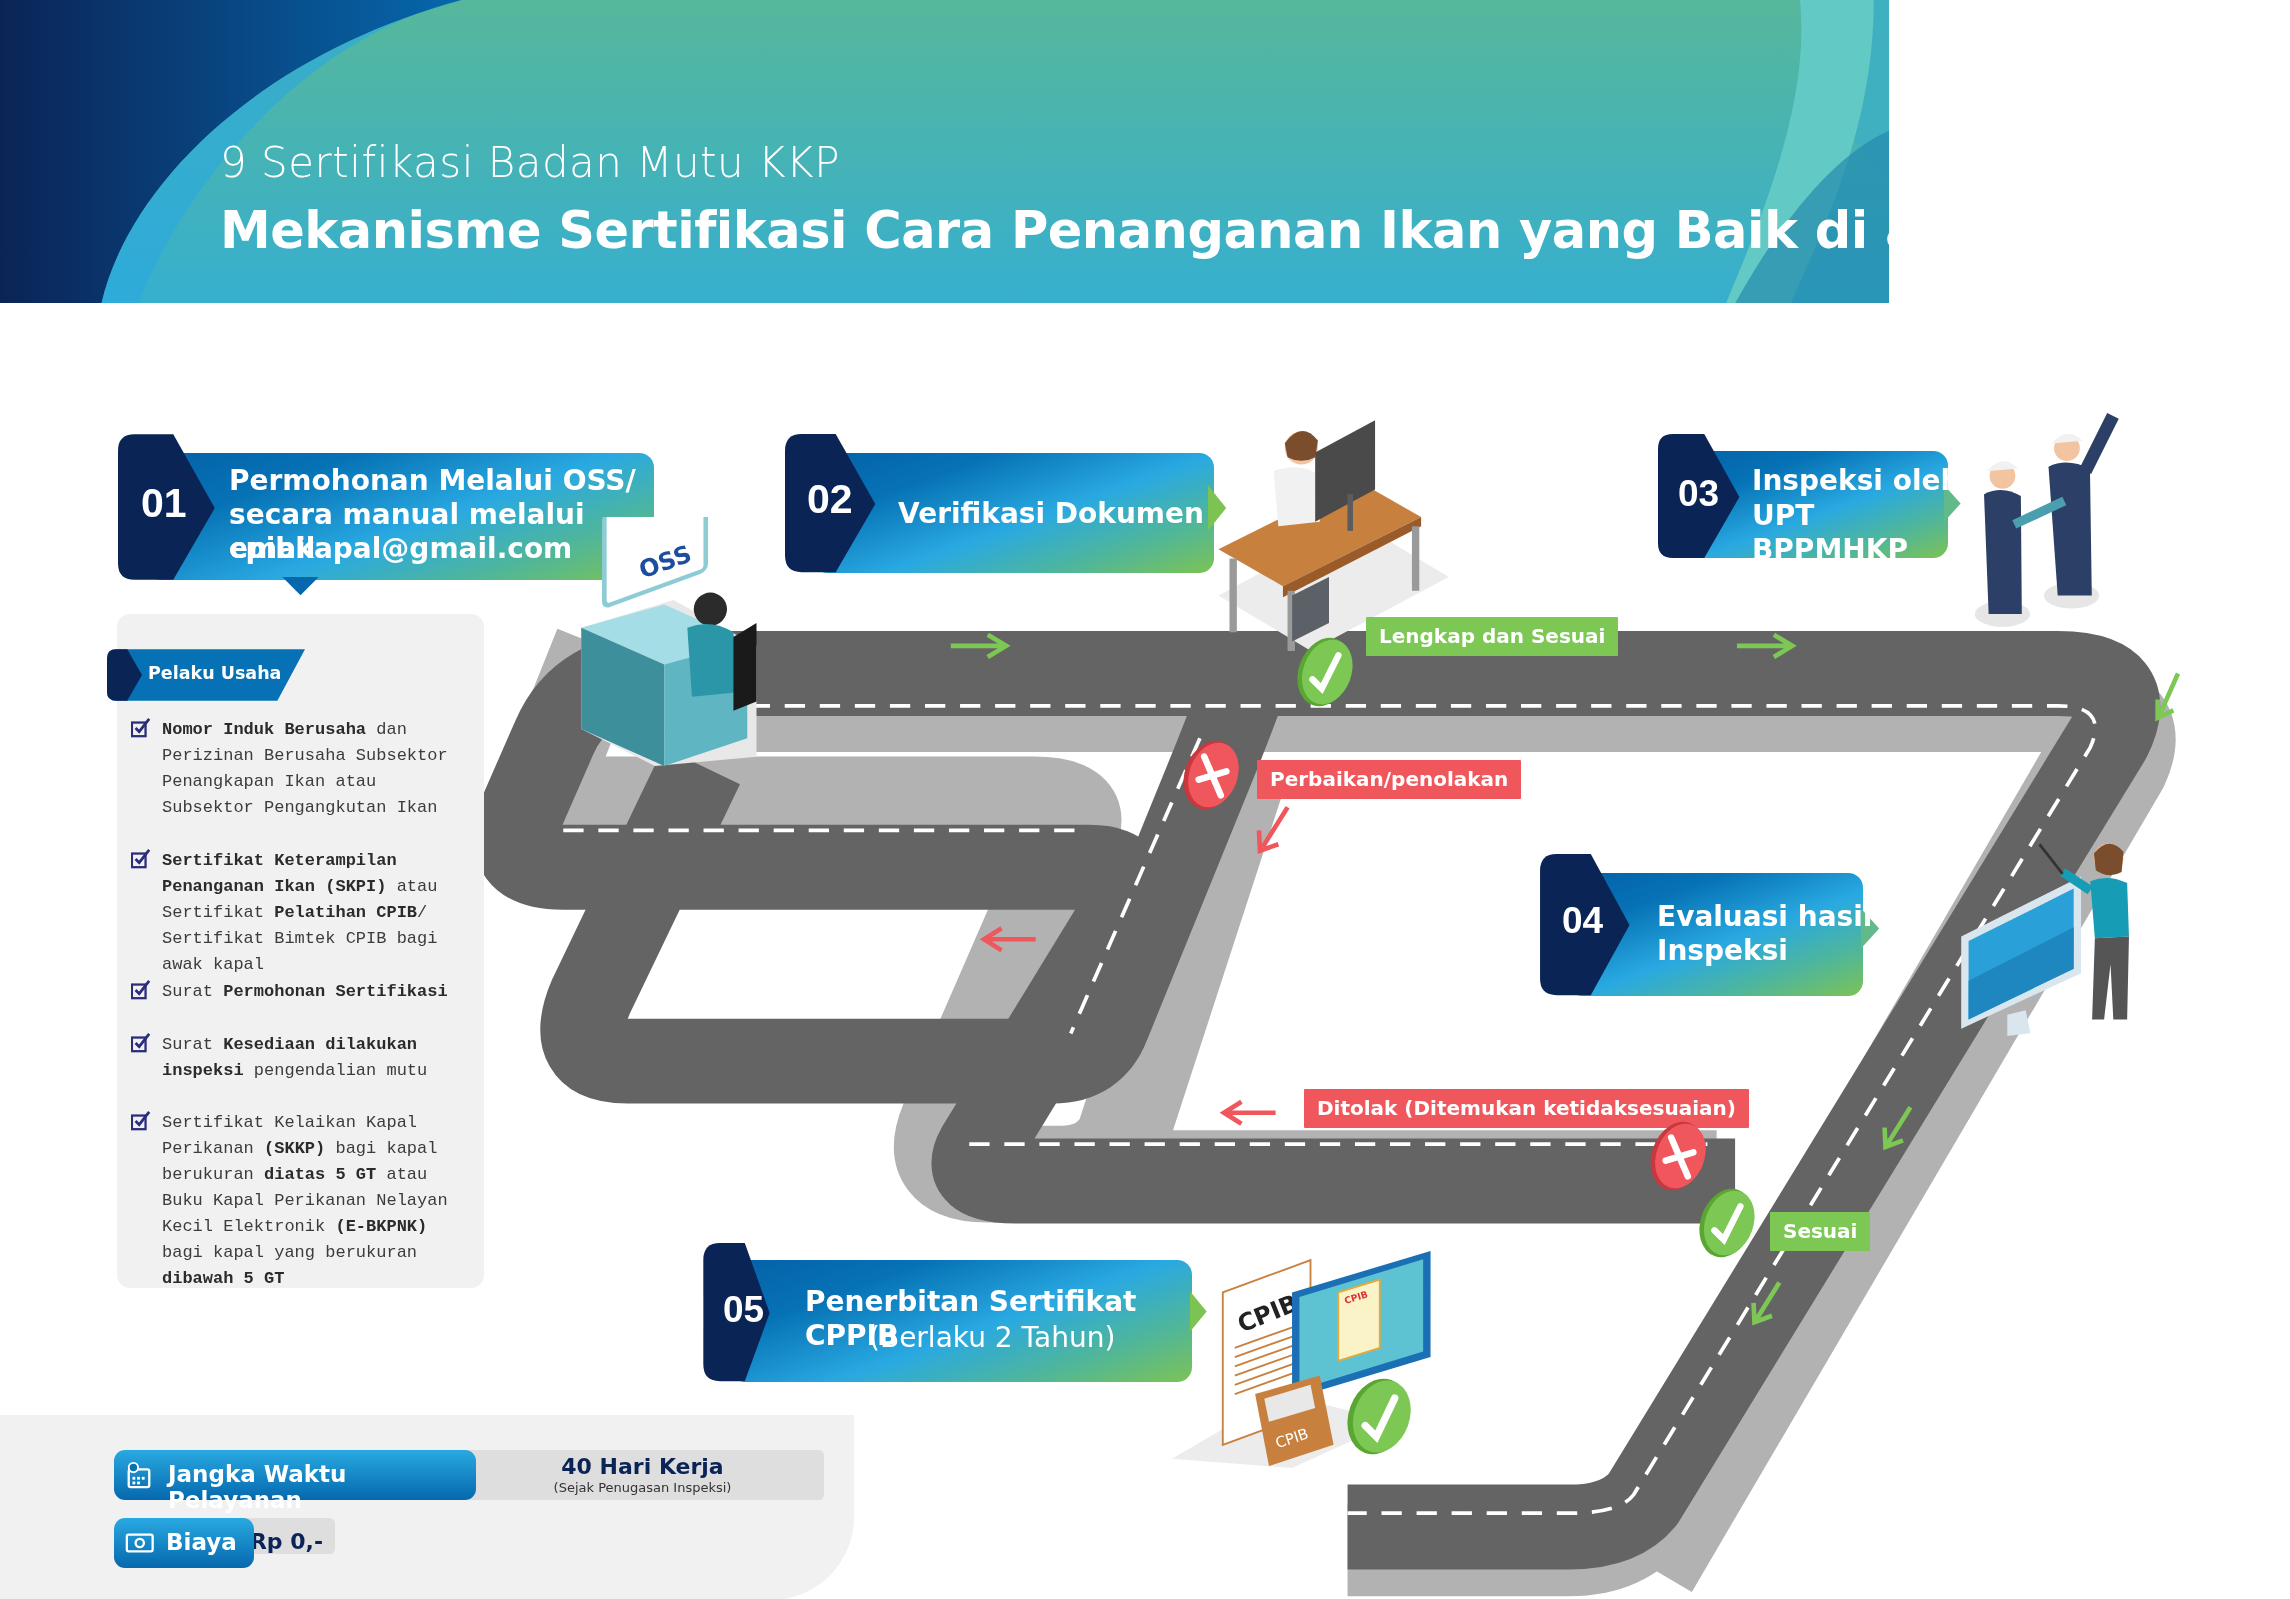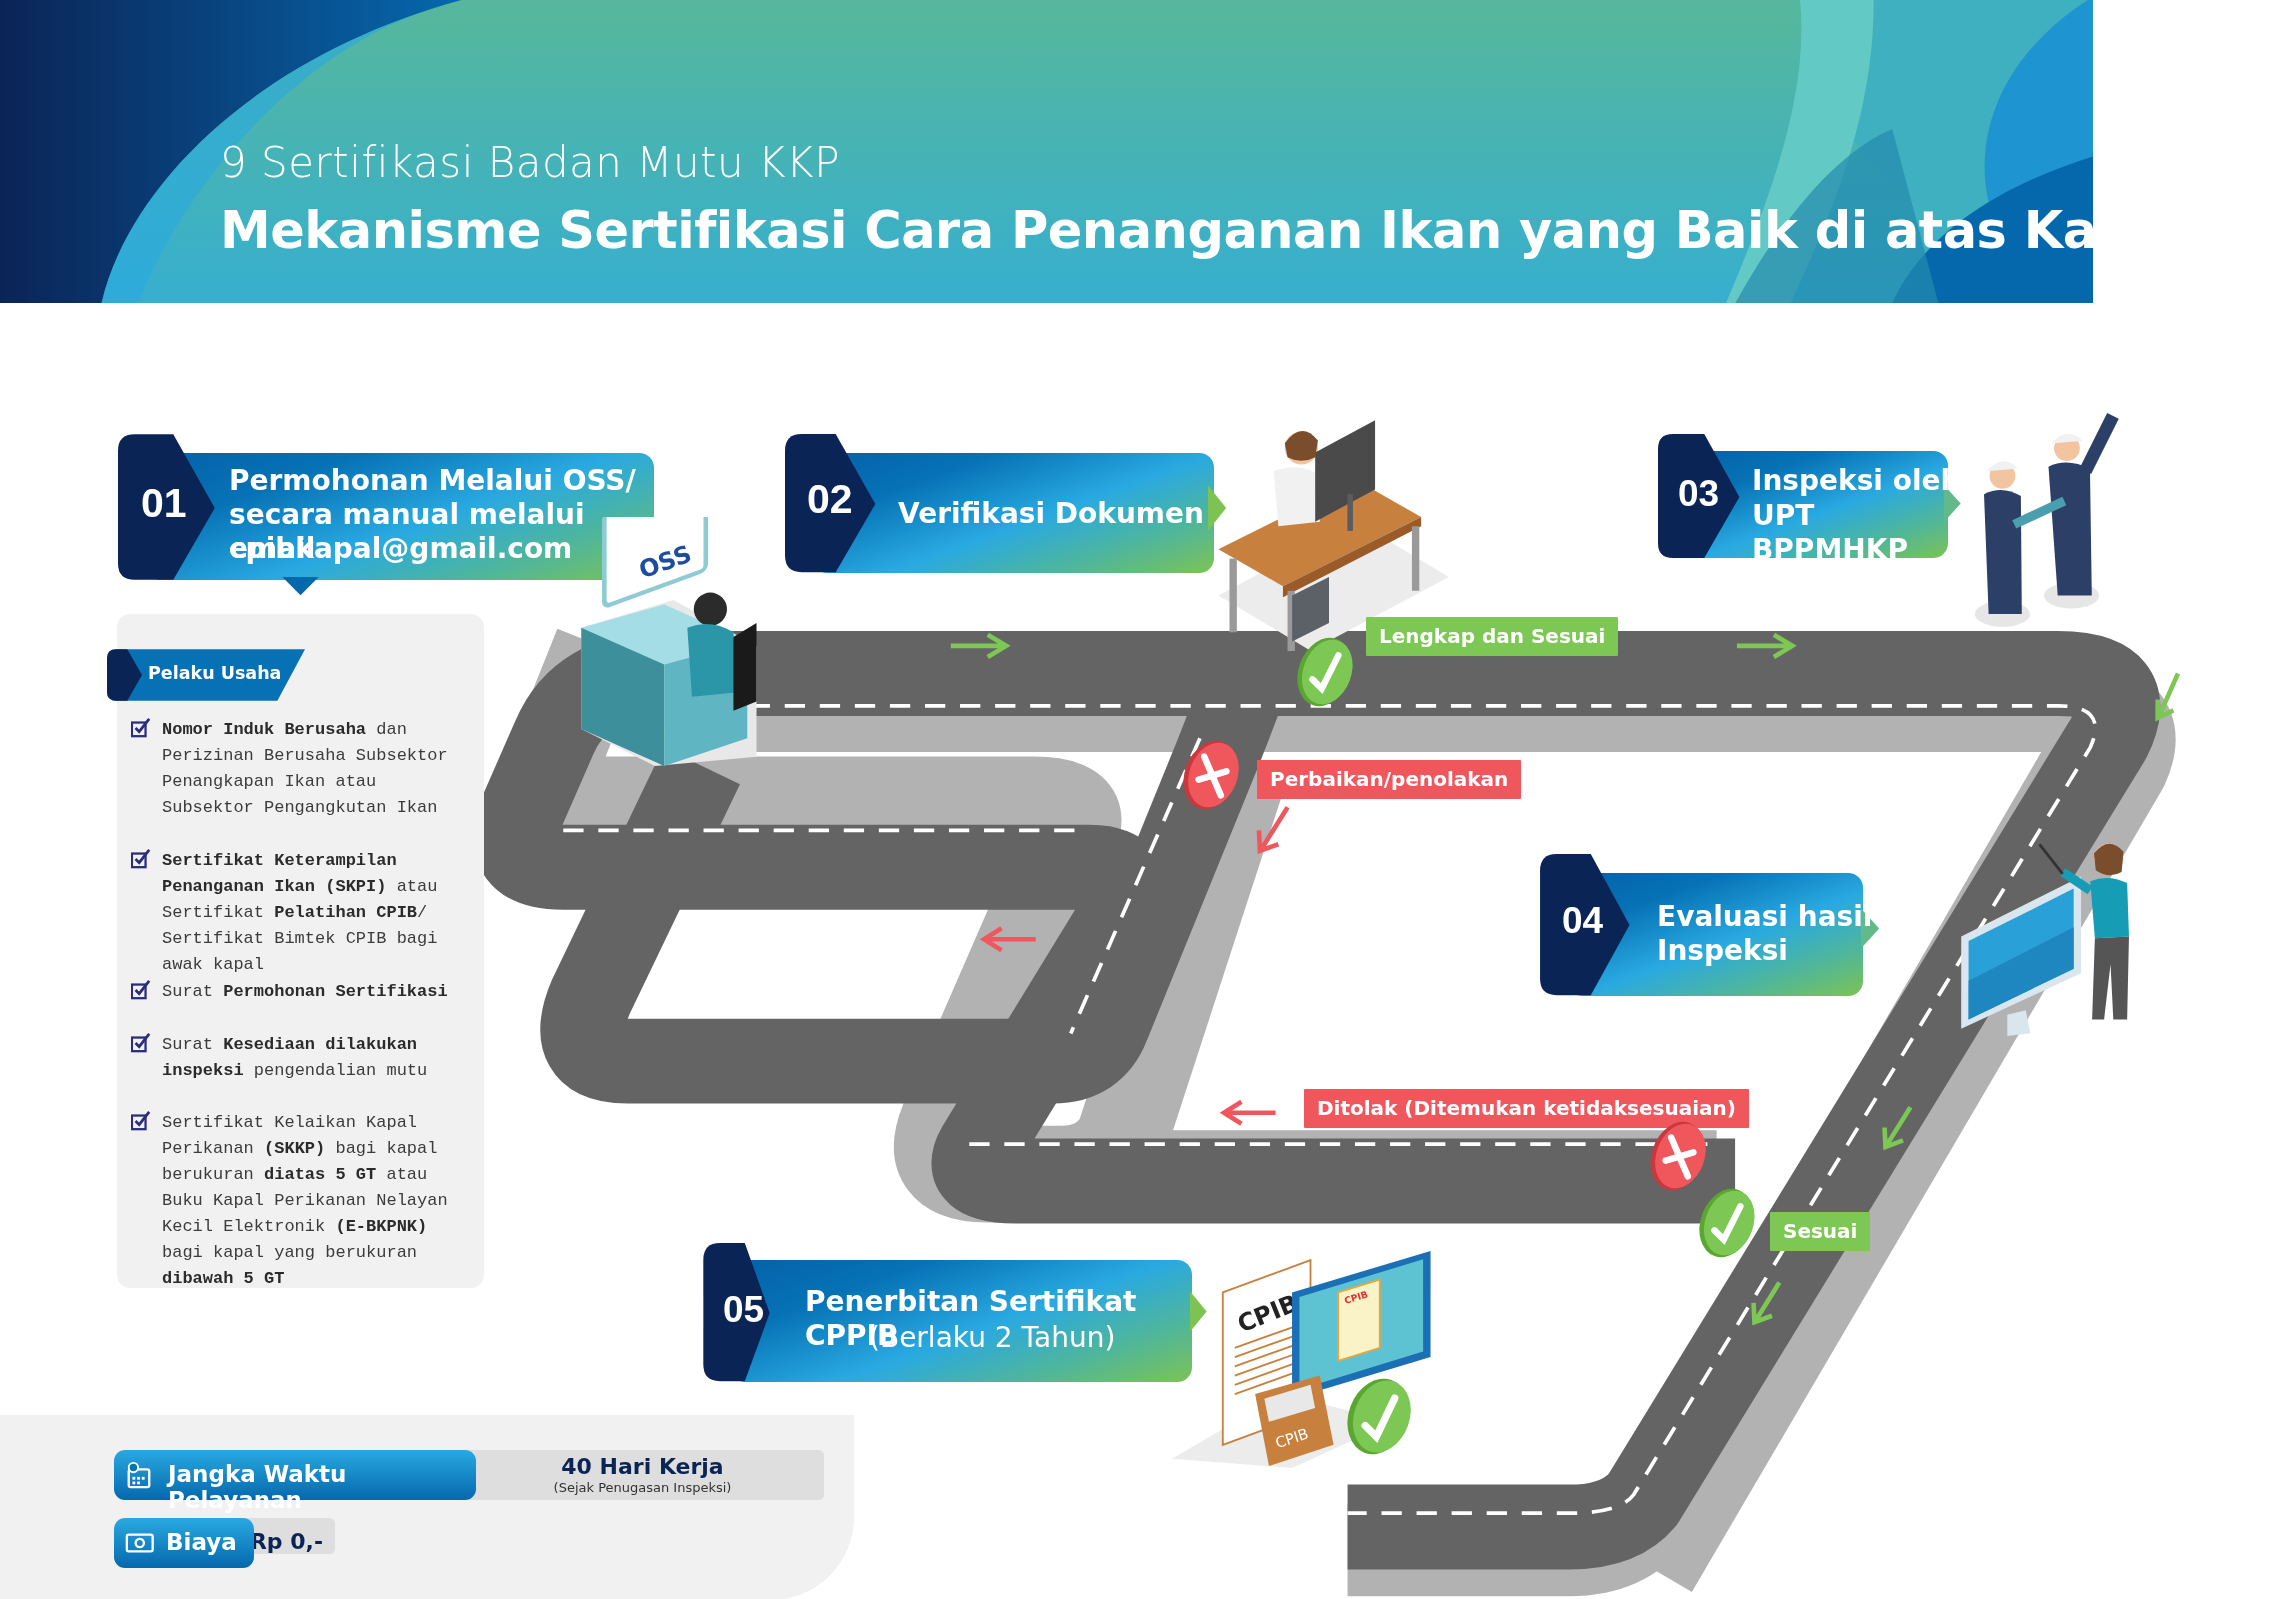--- a/index.html
+++ b/index.html
@@ -1,19 +1,19 @@
 <!DOCTYPE html>
 <html style="font-size:14.8px"><head>
 <meta charset="utf-8">
 <style>
   html,body{margin:0;padding:0;}
   body{width:2291px;height:1599px;position:relative;overflow:hidden;background:#ffffff;font-family:"DejaVu Sans","Liberation Sans",sans-serif;}
   .abs{position:absolute;}
   
-  #header{left:0;top:0;width:2093px;height:303px;overflow:hidden;background:#3fb0bf;}
+  #header{left:0;top:0;width:1889px;height:303px;overflow:hidden;background:#3fb0bf;}
   #header svg{position:absolute;left:0;top:0;}
   .hdr-sub{position:absolute;left:220px;top:138px;color:#fff;font-size:42px;font-weight:300;letter-spacing:0.5px;font-family:"DejaVu Sans",sans-serif;}
   .hdr-title{position:absolute;left:220px;top:201px;color:#fff;font-size:51px;font-weight:bold;font-family:"DejaVu Sans",sans-serif;letter-spacing:-0.5px;white-space:nowrap;}
   
   .step{position:absolute;}
   .step .body{position:absolute;border-radius:14.8px;background:linear-gradient(160deg,#0561a8 0%,#0672b5 25%,#29a9e1 55%,#52b796 80%,#7dc354 100%);}
   .step .num{position:absolute;color:#fff;font-weight:bold;font-family:"Liberation Sans",sans-serif;font-size:41px;}
   .step .lbl{position:absolute;color:#fff;font-weight:bold;font-size:28px;line-height:34px;font-family:"DejaVu Sans",sans-serif;}
   .step .lbl2{position:absolute;color:#fff;font-weight:normal;font-size:28px;font-family:"DejaVu Sans",sans-serif;}
   

